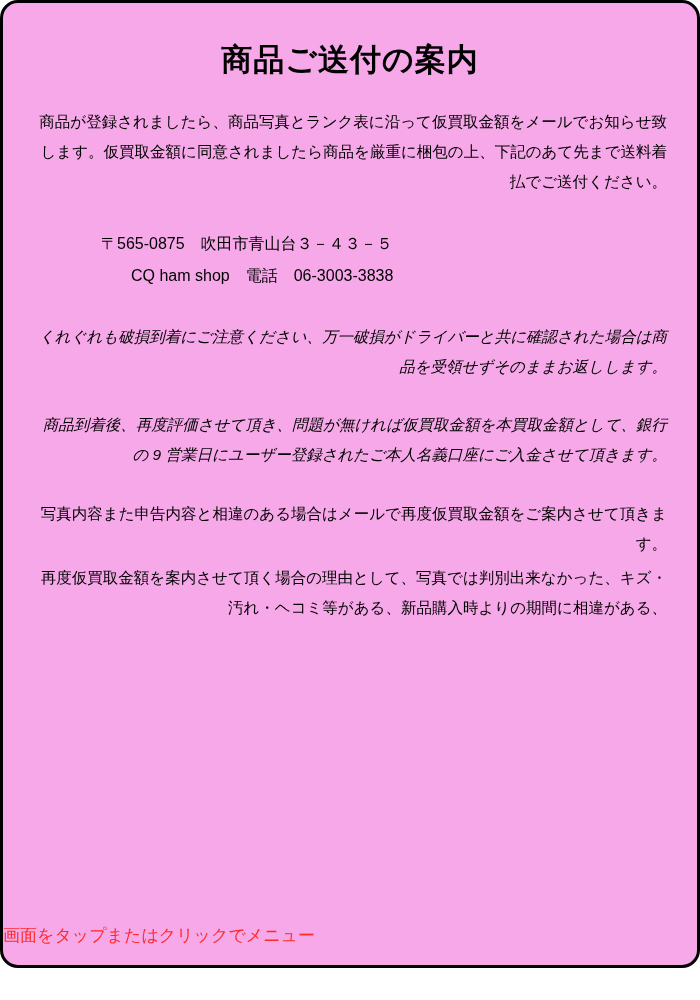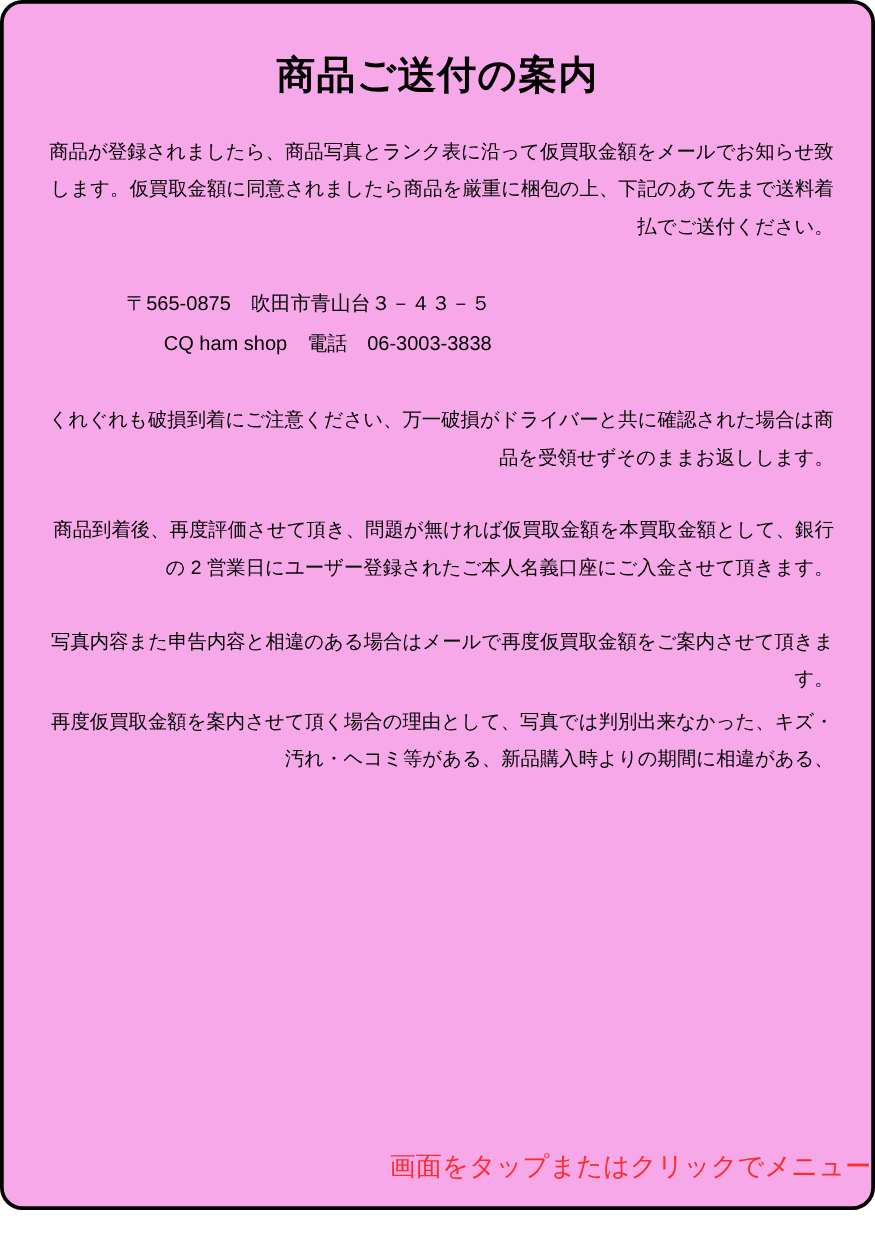--- a/index.html
+++ b/index.html
@@ -44,61 +44,62 @@
     line-height: 1.95;
     color: #000000;
     margin: 0 0 20px 0;
     text-align: right;
   }
   .para.tight {
     margin-bottom: 4px;
   }
   .para.gap-big {
     margin-bottom: 28px;
+    font-style: italic;
   }
   .addr-block {
     margin: 30px 0 30px 0;
     font-size: 16px;
     line-height: 2.0;
     color: #000000;
   }
   .addr-line1 {
     padding-left: 68px;
   }
   .addr-line2 {
     padding-left: 98px;
   }
   .footer {
     position: absolute;
     left: 0;
     right: 0;
     bottom: 18px;
-    text-align: right;
-    font-size: 21px;
+    text-align: left;
+    font-size: 17px;
     color: #ff2a2a;
   }
 </style>
 </head>
 <body>
 
 <div class="page">
   <div class="inner">
 
     <div class="title">商品ご送付の案内</div>
 
     <p class="para tight">商品が登録されましたら、商品写真とランク表に沿って仮買取金額をメールでお知らせ致します。仮買取金額に同意されましたら商品を厳重に梱包の上、下記のあて先まで送料着払でご送付ください。</p>
 
     <div class="addr-block">
       <div class="addr-line1">〒565-0875　吹田市青山台３－４３－５</div>
       <div class="addr-line2">CQ ham shop　電話　06-3003-3838</div>
     </div>
 
     <p class="para gap-big">くれぐれも破損到着にご注意ください、万一破損がドライバーと共に確認された場合は商品を受領せずそのままお返しします。</p>
 
-    <p class="para gap-big">商品到着後、再度評価させて頂き、問題が無ければ仮買取金額を本買取金額として、銀行の 2 営業日にユーザー登録されたご本人名義口座にご入金させて頂きます。</p>
+    <p class="para gap-big">商品到着後、再度評価させて頂き、問題が無ければ仮買取金額を本買取金額として、銀行の 9 営業日にユーザー登録されたご本人名義口座にご入金させて頂きます。</p>
 
     <p class="para tight">写真内容また申告内容と相違のある場合はメールで再度仮買取金額をご案内させて頂きます。</p>
 
     <p class="para tight">再度仮買取金額を案内させて頂く場合の理由として、写真では判別出来なかった、キズ・汚れ・ヘコミ等がある、新品購入時よりの期間に相違がある、</p>
 
   </div>
 
   <div class="footer">画面をタップまたはクリックでメニュー</div>
 </div>
 

